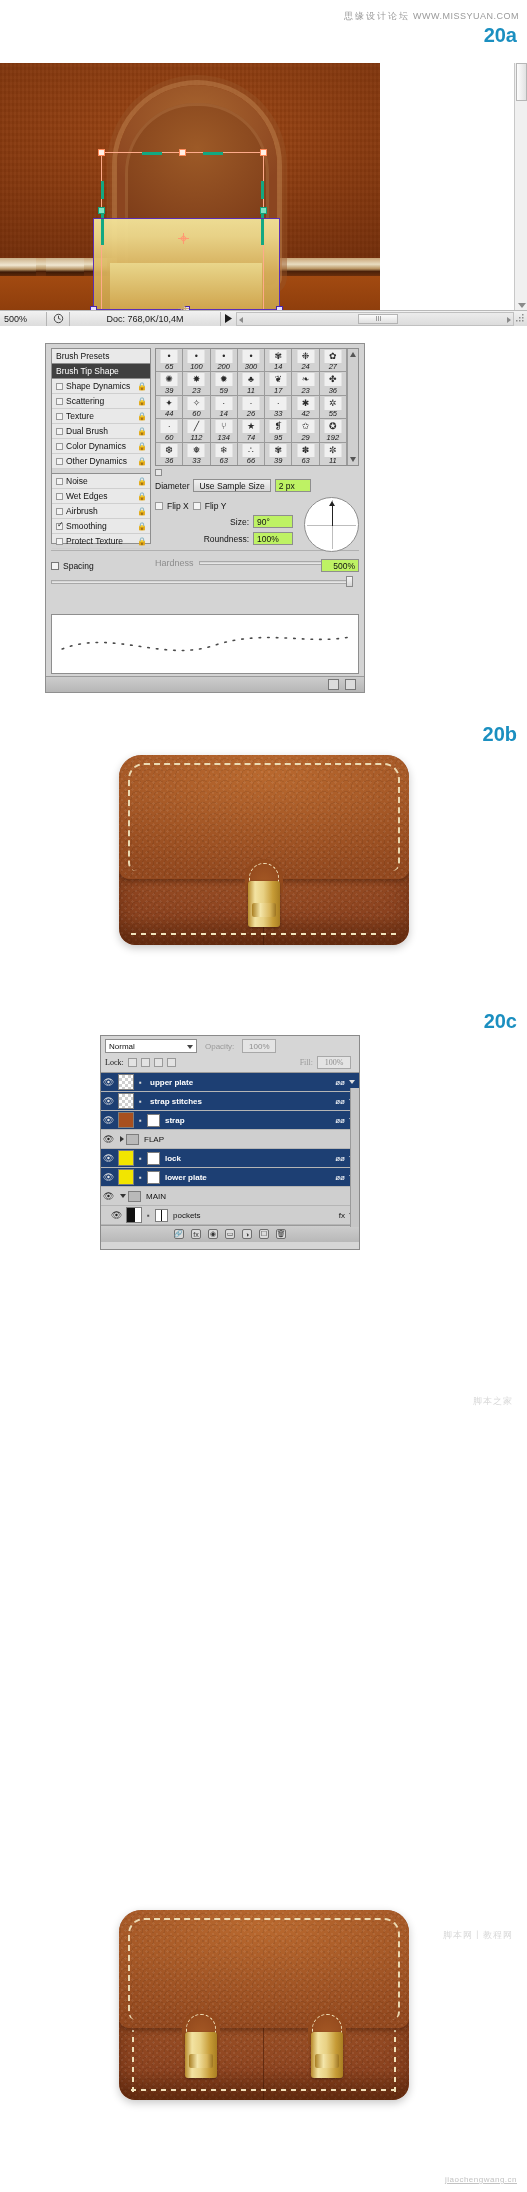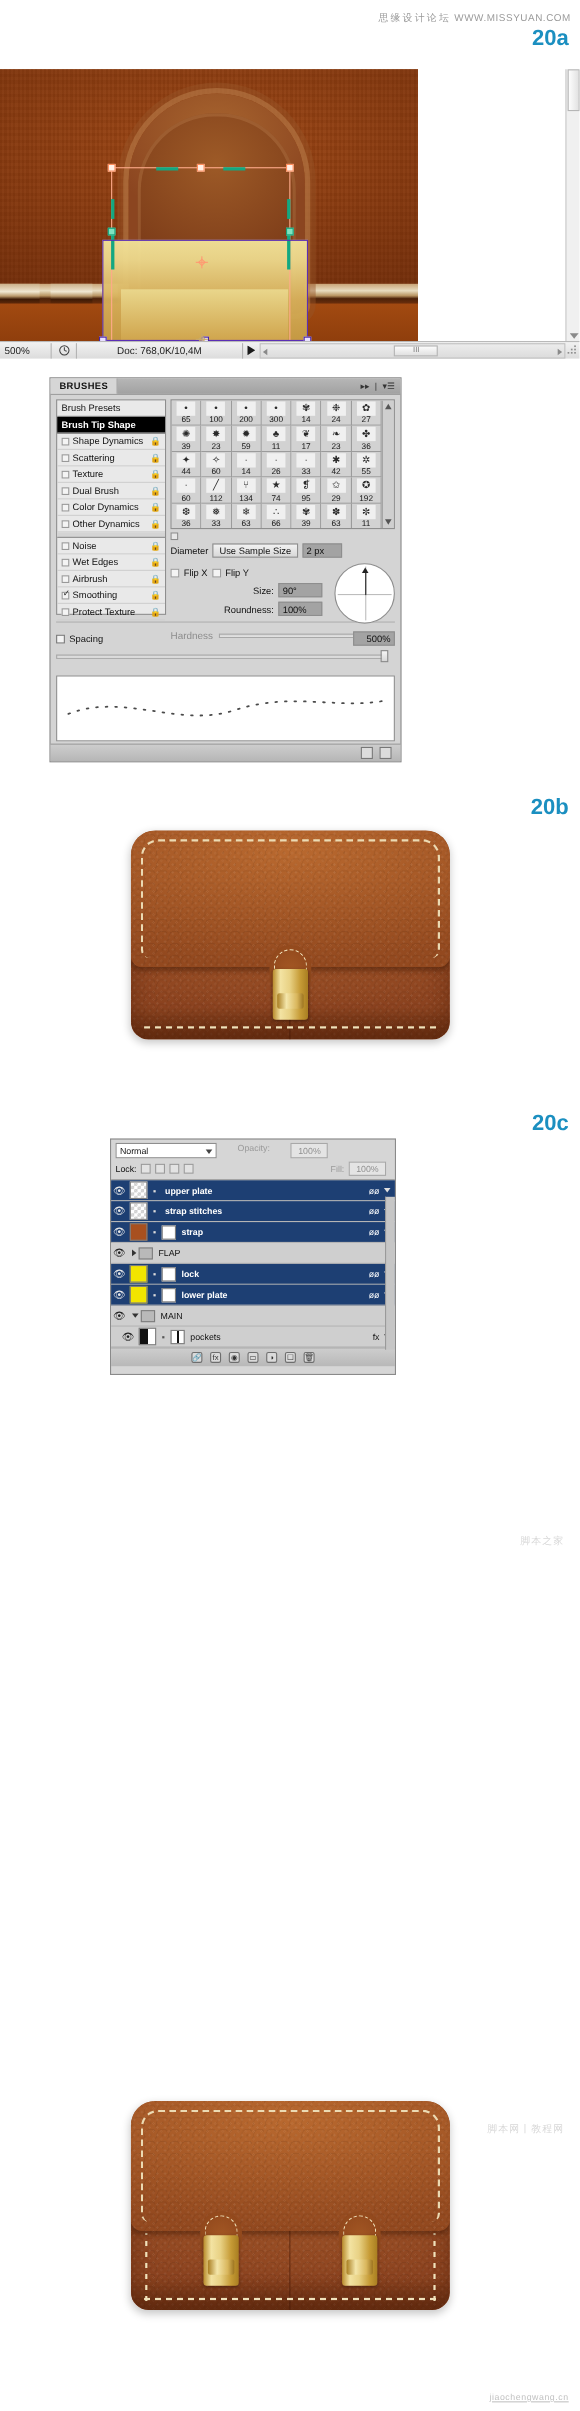--- a/index.html
+++ b/index.html
@@ -192,21 +192,21 @@
   #brush-options {
     width:100px; margin:4px 0 0 5px;
     background:#e9e9e9; border:1px solid #8e8e8e;
   }
   .bopt {
     height:15px; display:flex; align-items:center; padding-left:4px;
     border-bottom:1px solid #cfcfcf; gap:3px; font-size:8.5px;
   }
   .bopt.plain { border-bottom:1px solid #8e8e8e; }
   .bopt.sel {
-    background:#000000; color:#fff; font-weight:bold;
+    background:#404040; color:#fff; font-weight:normal;
     border-bottom:1px solid #8e8e8e;
   }
   .bopt .cb {
     width:7px;height:7px;background:#f4f4f4;border:1px solid #999;
     display:inline-block; position:relative; flex:0 0 auto;
   }
   .bopt .cb.on:after {
     content:"✓"; position:absolute; left:0px; top:-4px;
     font-size:8px; color:#222;
   }
@@ -229,41 +229,41 @@
     border-right:1px solid #9b9b9b; border-bottom:1px solid #9b9b9b;
     background:#d2d2d2; position:relative;
     display:flex; flex-direction:column; align-items:center; justify-content:flex-end;
   }
   .bcell .tipimg {
     position:absolute; top:1px; left:50%; transform:translateX(-50%);
     width:17px; height:13px; background:#f0f0f0;
     display:flex;align-items:center;justify-content:center;
     font-size:9px; color:#2a2a2a; overflow:hidden; line-height:1;
   }
-  .bcell .num { font-size:7.5px; color:#141414; line-height:9px; z-index:2;}
+  .bcell .num { font-size:7.5px; color:#141414; line-height:9px; z-index:2;font-style:italic;}
   #brush-grid-scroll {
     width:11px; background:#cfcfcf; border-left:1px solid #9b9b9b;
     position:relative;
   }
   #brush-grid-scroll .up {
     position:absolute; top:3px; left:2px;
     width:0;height:0;border-left:3px solid transparent;border-right:3px solid transparent;
     border-bottom:5px solid #555;
   }
   #brush-grid-scroll .dn {
     position:absolute; bottom:3px; left:2px;
     width:0;height:0;border-left:3px solid transparent;border-right:3px solid transparent;
     border-top:5px solid #555;
   }
   .useflag { height:6px; margin-top:3px; }
   .useflag .sq { width:7px;height:7px;border:1px solid #8d8d8d;background:#e8e8e8; }
 
   .row { display:flex; align-items:center; gap:4px; margin-top:4px; font-size:8.5px;}
   .field {
-    background:#a3a3a3; border:1px solid #8e8e8e; height:13px;
+    background:#bef264; border:1px solid #8e8e8e; height:13px;
     display:flex; align-items:center; padding:0 3px; font-size:8.5px;
   }
   .btn {
     background:linear-gradient(#f2f2f2,#d8d8d8); border:1px solid #8e8e8e;
     height:13px; display:flex;align-items:center;padding:0 5px; font-size:8.5px;
   }
   #angle-area { display:flex; gap:8px; margin-top:5px; }
   #angle-left { flex:1; }
   #angle-dial {
     width:55px;height:55px;border-radius:50%;
@@ -381,39 +381,39 @@
     border-radius:0 0 16px 16px;
   }
 
   
   #layers-panel {
     position:absolute; left:100px; top:1035px; width:260px; height:215px;
     background:#d6d6d6; border:1px solid #8a8a8a;
     font-size:8px; color:#111;
   }
   #layers-top {
-    display:flex; align-items:flex-start; gap:19px; padding:3px 4px 2px 4px;
+    display:flex; align-items:center; gap:8px; padding:3px 4px 2px 4px;
   }
   #blend-select {
     width:92px; height:14px; background:#fff; border:1px solid #8e8e8e;
     display:flex;align-items:center;padding-left:3px; font-size:8px;
     position:relative;
   }
   #blend-select .cv {
     position:absolute; right:3px; top:5px;
     width:0;height:0;border-left:3px solid transparent;border-right:3px solid transparent;
     border-top:4px solid #444;
   }
   .dim { color:#9a9a9a; }
   #opacity-field {
     width:34px;height:14px;background:#e4e4e4;border:1px solid #a8a8a8;
     display:flex;align-items:center;justify-content:center;font-size:8px;color:#8f8f8f;
   }
   #lock-row {
-    display:flex;align-items:center;gap:4px;padding:1px 4px 3px 4px;
+    display:flex;align-items:center;gap:4px;padding:1px 4px 3px 4px;font-family:Liberation Serif, serif;
   }
   #lock-row .lk { width:9px;height:9px;border:1px solid #9a9a9a;background:#e3e3e3; }
   #fill-field {
     width:34px;height:13px;background:#e4e4e4;border:1px solid #a8a8a8;
     display:flex;align-items:center;justify-content:center;font-size:8px;color:#8f8f8f;
   }
   #layers-list {
     border-top:1px solid #9a9a9a; border-bottom:1px solid #9a9a9a;
     background:#cfcfcf;
   }
@@ -557,28 +557,20 @@
           <rect x="7" y="4" width="1.5" height="1.5"></rect>
           <rect x="1" y="7" width="1.5" height="1.5"></rect>
           <rect x="4" y="7" width="1.5" height="1.5"></rect>
           <rect x="7" y="7" width="1.5" height="1.5"></rect>
         </g>
       </svg>
   </div>
 </div>
 
 <div id="brushes-panel">
-  <div id="brushes-tabbar">
-    <div class="tab">BRUSHES</div>
-    <div class="fill">
-      <span>▸▸</span>
-      <span>|</span>
-      <span>▾☰</span>
-    </div>
-  </div>
 
   <div id="brushes-body">
 
     <div id="brush-options">
       <div class="bopt plain">
           <span>Brush Presets</span>
         </div>
       <div class="bopt sel">
           <span>Brush Tip Shape</span>
         </div>

